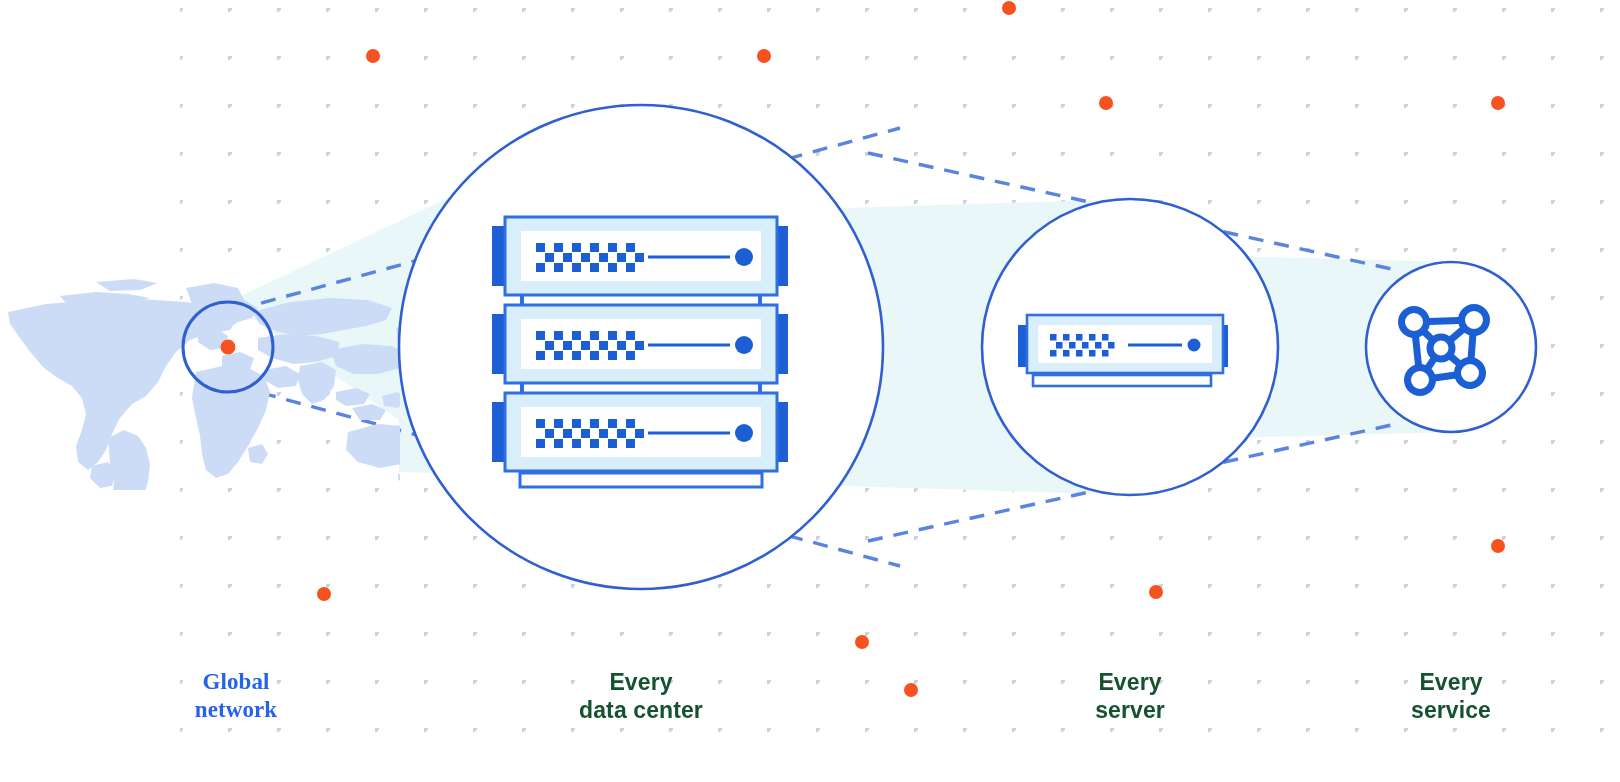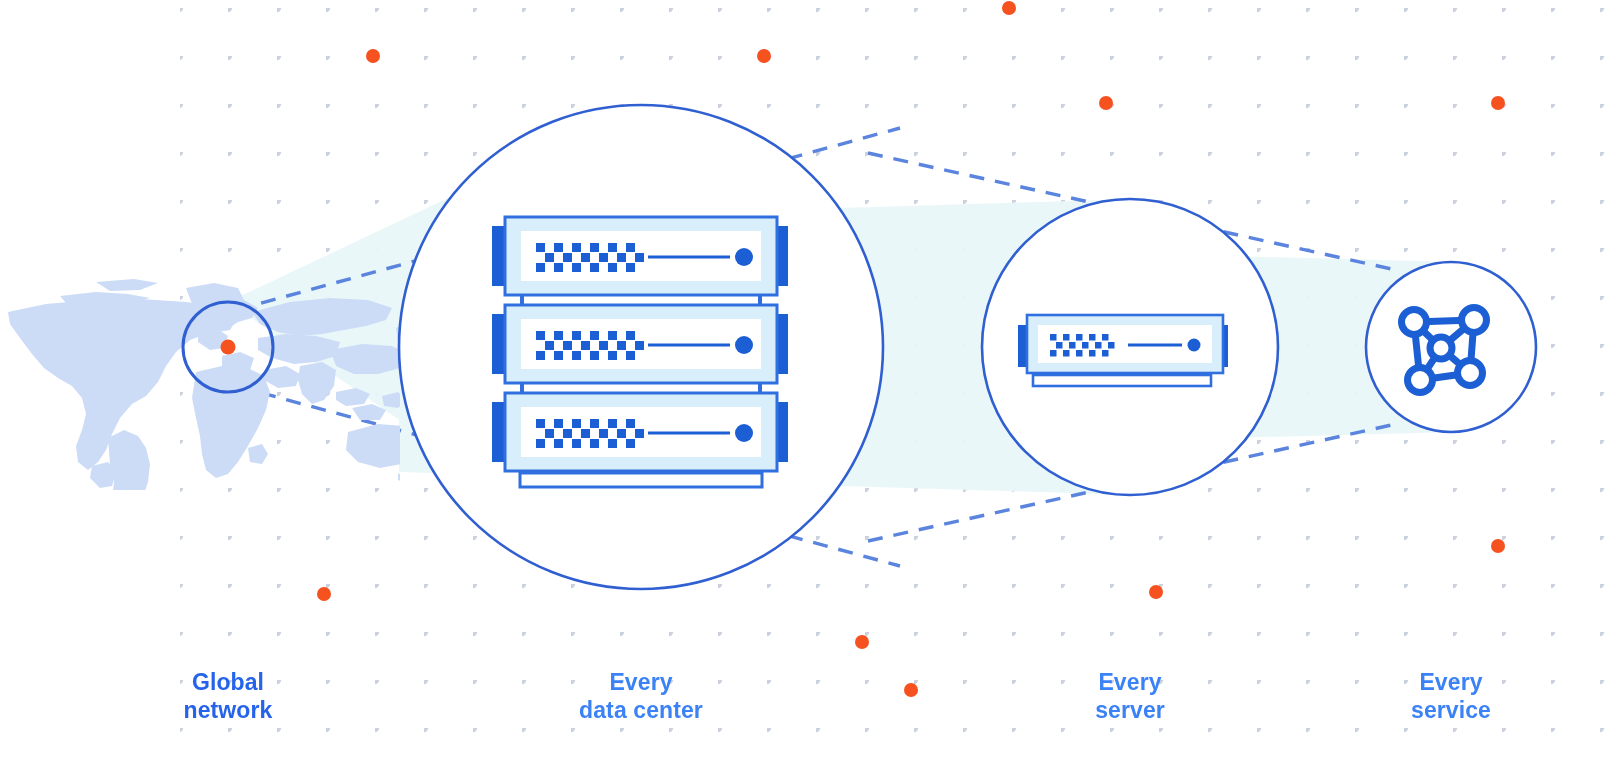--- a/index.html
+++ b/index.html
@@ -26,21 +26,21 @@
   .label {
     position: absolute;
     text-align: center;
     font-family: "Liberation Sans", sans-serif;
     font-size: 23px;
     line-height: 28px;
     font-weight: 700;
     letter-spacing: .1px;
     white-space: pre-line;
   }
-  .label.dark { color: #3b82f6; }
+  .label.dark { color: #14532d; }
   .label.accent { color: #2563eb; }
 </style>
 </head>
 <body>
 
 <div id="stage">
 
   <svg id="scene" viewBox="0 0 1620 782" xmlns="http://www.w3.org/2000/svg">
     <defs>
 
@@ -289,21 +289,21 @@
         <circle cx="1106" cy="103" r="7" fill="#f6521f"></circle>
         <circle cx="1498" cy="103" r="7" fill="#f6521f"></circle>
         <circle cx="1498" cy="546" r="7" fill="#f6521f"></circle>
         <circle cx="324" cy="594" r="7" fill="#f6521f"></circle>
         <circle cx="1156" cy="592" r="7" fill="#f6521f"></circle>
         <circle cx="862" cy="642" r="7" fill="#f6521f"></circle>
         <circle cx="911" cy="690" r="7" fill="#f6521f"></circle>
       </g>
   </svg>
 
-  <div class="label accent" style="left:128px; top:668px; width:200px;">Global
+  <div class="label accent" style="left:136px; top:668px; width:200px;font-family:Liberation Serif, serif;">Global
 network</div>
 
   <div class="label dark" style="left:521px; top:668px; width:240px;">Every
 data center</div>
 
   <div class="label dark" style="left:1030px; top:668px; width:200px;">Every
 server</div>
 
   <div class="label dark" style="left:1351px; top:668px; width:200px;">Every
 service</div>

